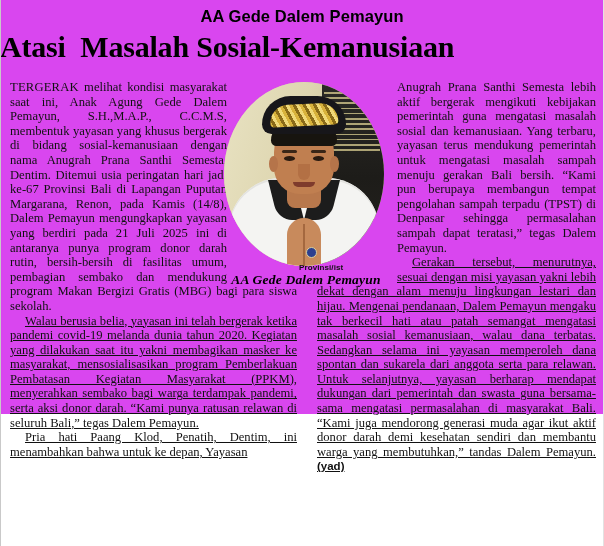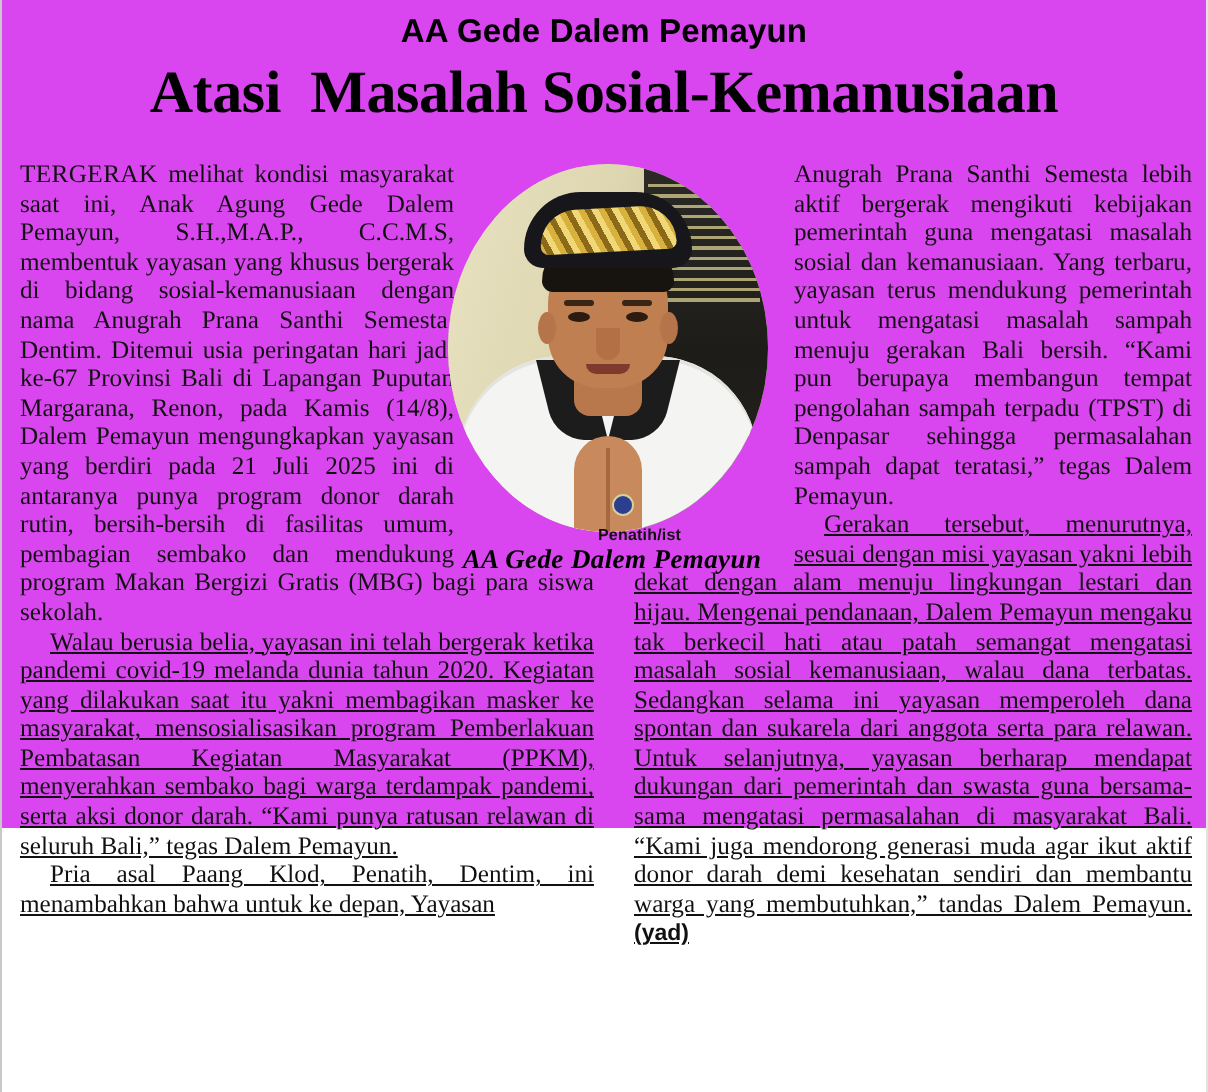--- a/index.html
+++ b/index.html
@@ -39,21 +39,21 @@
     text-align: center;
     font-family: "Liberation Sans", "DejaVu Sans", sans-serif;
     font-weight: bold;
     font-size: 16.5px;
     letter-spacing: 0.1px;
     color: #000;
     padding-top: 7px;
     line-height: 1.1;
   }
   .headline {
-    text-align: center;
+    text-align: left;
     font-family: "Liberation Serif", "DejaVu Serif", serif;
     font-weight: bold;
     font-size: 30px;
     letter-spacing: -0.2px;
     color: #000;
     margin-top: 6px;
     line-height: 1.05;
     white-space: pre;
   }
 
@@ -304,21 +304,21 @@
 
   <div class="kicker">AA Gede Dalem Pemayun</div>
   <div class="headline">Atasi  Masalah Sosial-Kemanusiaan</div>
 
   <div class="body-wrap">
 
     <div class="col col-left">
       <div class="shape-left"></div>
       <p><span class="lead">TERGERAK</span><span> melihat kondisi masyarakat saat ini, Anak Agung Gede Dalem Pemayun, S.H.,M.A.P., C.C.M.S, membentuk yayasan yang khusus bergerak di bidang sosial-kemanusiaan dengan nama Anugrah Prana Santhi Semesta, Dentim. Ditemui usia peringatan hari jadi ke-67 Provinsi Bali di Lapangan Puputan Margarana, Renon, pada Kamis (14/8), Dalem Pemayun mengungkapkan yayasan yang berdiri pada 21 Juli 2025 ini di antaranya punya program donor darah rutin, bersih-bersih di fasilitas umum, pembagian sembako dan mendukung program Makan Bergizi Gratis (MBG) bagi para siswa sekolah.</span></p>
       <p class="indent">Walau berusia belia, yayasan ini telah bergerak ketika pandemi covid-19 melanda dunia tahun 2020. Kegiatan yang dilakukan saat itu yakni membagikan masker ke masyarakat, mensosialisasikan program Pemberlakuan Pembatasan Kegiatan Masyarakat (PPKM), menyerahkan sembako bagi warga terdampak pandemi, serta aksi donor darah. “Kami punya ratusan relawan di seluruh Bali,” tegas Dalem Pemayun.</p>
-      <p class="indent">Pria asal Paang Klod, Penatih, Dentim, ini menambahkan bahwa untuk ke depan, Yayasan</p>
+      <p class="indent">Pria hati Paang Klod, Penatih, Dentim, ini menambahkan bahwa untuk ke depan, Yayasan</p>
     </div>
 
     <div class="col col-right">
       <div class="shape-right"></div>
       <p>Anugrah Prana Santhi Semesta lebih aktif bergerak mengikuti kebijakan pemerintah guna mengatasi masalah sosial dan kemanusiaan. Yang terbaru, yayasan terus mendukung pemerintah untuk mengatasi masalah sampah menuju gerakan Bali bersih. “Kami pun berupaya membangun tempat pengolahan sampah terpadu (TPST) di Denpasar sehingga permasalahan sampah dapat teratasi,” tegas Dalem Pemayun.</p>
       <p class="indent"><span>Gerakan tersebut, menurutnya, sesuai dengan misi yayasan yakni lebih dekat dengan alam menuju lingkungan lestari dan hijau. Mengenai pendanaan, Dalem Pemayun mengaku tak berkecil hati atau patah semangat mengatasi masalah sosial kemanusiaan, walau dana terbatas. Sedangkan selama ini yayasan memperoleh dana spontan dan sukarela dari anggota serta para relawan. Untuk selanjutnya, yayasan berharap mendapat dukungan dari pemerintah dan swasta guna bersama-sama mengatasi permasalahan di masyarakat Bali. “Kami juga mendorong generasi muda agar ikut aktif donor darah demi kesehatan sendiri dan membantu warga yang membutuhkan,” tandas Dalem Pemayun. </span><span class="tail-bold">(yad)</span></p>
     </div>
 
   </div>
 
@@ -349,16 +349,16 @@
       <div class="ph-eye-l"></div>
       <div class="ph-eye-r"></div>
       <div class="ph-nose"></div>
       <div class="ph-mouth"></div>
     </div>
     <div class="ph-udeng">
       <div class="ph-udeng-gold"></div>
     </div>
   </div>
 
-  <div class="credit">Penatih/ist</div>
+  <div class="credit">Provinsi/ist</div>
   <div class="caption">AA Gede Dalem Pemayun</div>
 
 </div>
 
 </body></html>

